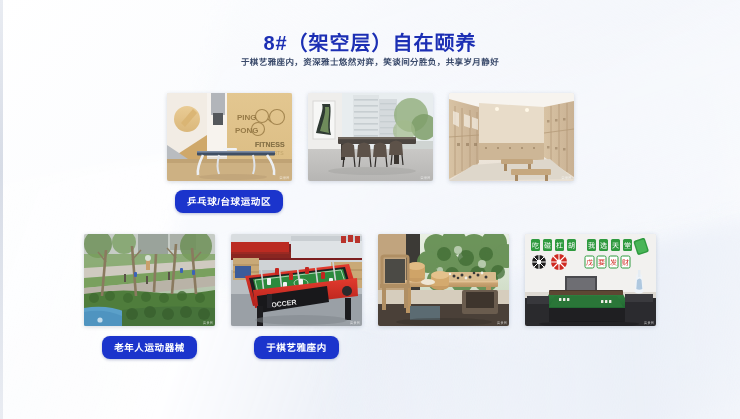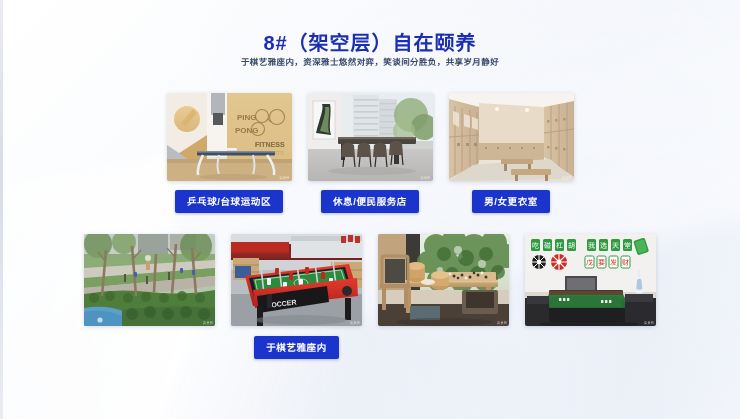--- a/index.html
+++ b/index.html
@@ -128,21 +128,21 @@
   }
 
   .pill {
     margin-top: 9px;
     background: #1b34cc;
     color: #ffffff;
     font-size: 9.5px;
     font-weight: bold;
     letter-spacing: 0.6px;
     padding: 6px 12px;
-    border-radius: 2px;
+    border-radius: 8px;
     white-space: nowrap;
     box-shadow: 0 1px 3px rgba(20,35,120,0.28);
     border: none;
     cursor: pointer;
     line-height: 11px;
   }
   .row-2 .pill {
     margin-top: 10px;
   }
 </style>
@@ -271,21 +271,20 @@
               <line x1="62" y1="64" x2="63" y2="74"></line>
             <line x1="68" y1="64" x2="67" y2="74"></line>
               <line x1="78" y1="64" x2="79" y2="74"></line>
             <line x1="84" y1="62" x2="83" y2="72"></line>
               <line x1="94" y1="62" x2="95" y2="72"></line>
           </g>
           <ellipse cx="64" cy="78" rx="44" ry="4" fill="#9e9d9b" opacity="0.4"></ellipse>
         </svg>
         <span class="watermark">实景图</span>
       </div>
-      <button class="pill">休息/便民服务店</button>
     </div>
 
     <div class="card">
       <div class="thumb">
         <svg viewBox="0 0 125 88" preserveAspectRatio="none">
           <defs>
             <linearGradient id="lk-c" x1="0" y1="0" x2="0" y2="1">
               <stop offset="0" stop-color="#f6f2ec"></stop>
                 <stop offset="1" stop-color="#e9e0d3"></stop>
             </linearGradient>
@@ -343,21 +342,20 @@
           <polygon points="24,72 101,66 125,86 0,88" fill="#ded7cb"></polygon>
           <rect x="52" y="66" width="32" height="5" rx="1" fill="#c2a57e"></rect>
           <rect x="55" y="71" width="3" height="7" fill="#a98a63"></rect>
           <rect x="79" y="71" width="3" height="7" fill="#a98a63"></rect>
           <rect x="62" y="76" width="40" height="6" rx="1" fill="#c6a87f"></rect>
           <rect x="66" y="82" width="3" height="6" fill="#a98a63"></rect>
           <rect x="96" y="82" width="3" height="6" fill="#a98a63"></rect>
         </svg>
         <span class="watermark">实景图</span>
       </div>
-      <button class="pill">男/女更衣室</button>
     </div>
 
   </div>
 
   <div class="row row-2">
 
     <div class="card">
       <div class="thumb">
         <svg viewBox="0 0 131 92" preserveAspectRatio="none">
           <defs>
@@ -420,20 +418,21 @@
               <circle cx="66" cy="78" r="6"></circle>
               <circle cx="84" cy="80" r="6"></circle>
             <circle cx="102" cy="78" r="6"></circle>
               <circle cx="120" cy="80" r="6"></circle>
           </g>
           <rect x="62" y="26" width="4" height="10" fill="#c9a06b"></rect>
           <circle cx="64" cy="24" r="3" fill="#d8e0d5"></circle>
         </svg>
         <span class="watermark">实景图</span>
       </div>
+      <button class="pill">老年人运动器械</button>
     </div>
 
     <div class="card">
       <div class="thumb">
         <svg viewBox="0 0 131 92" preserveAspectRatio="none">
           <defs>
             <linearGradient id="fb-red" x1="0" y1="0" x2="0" y2="1">
               <stop offset="0" stop-color="#e23b2e"></stop>
                 <stop offset="1" stop-color="#b2201a"></stop>
             </linearGradient>

